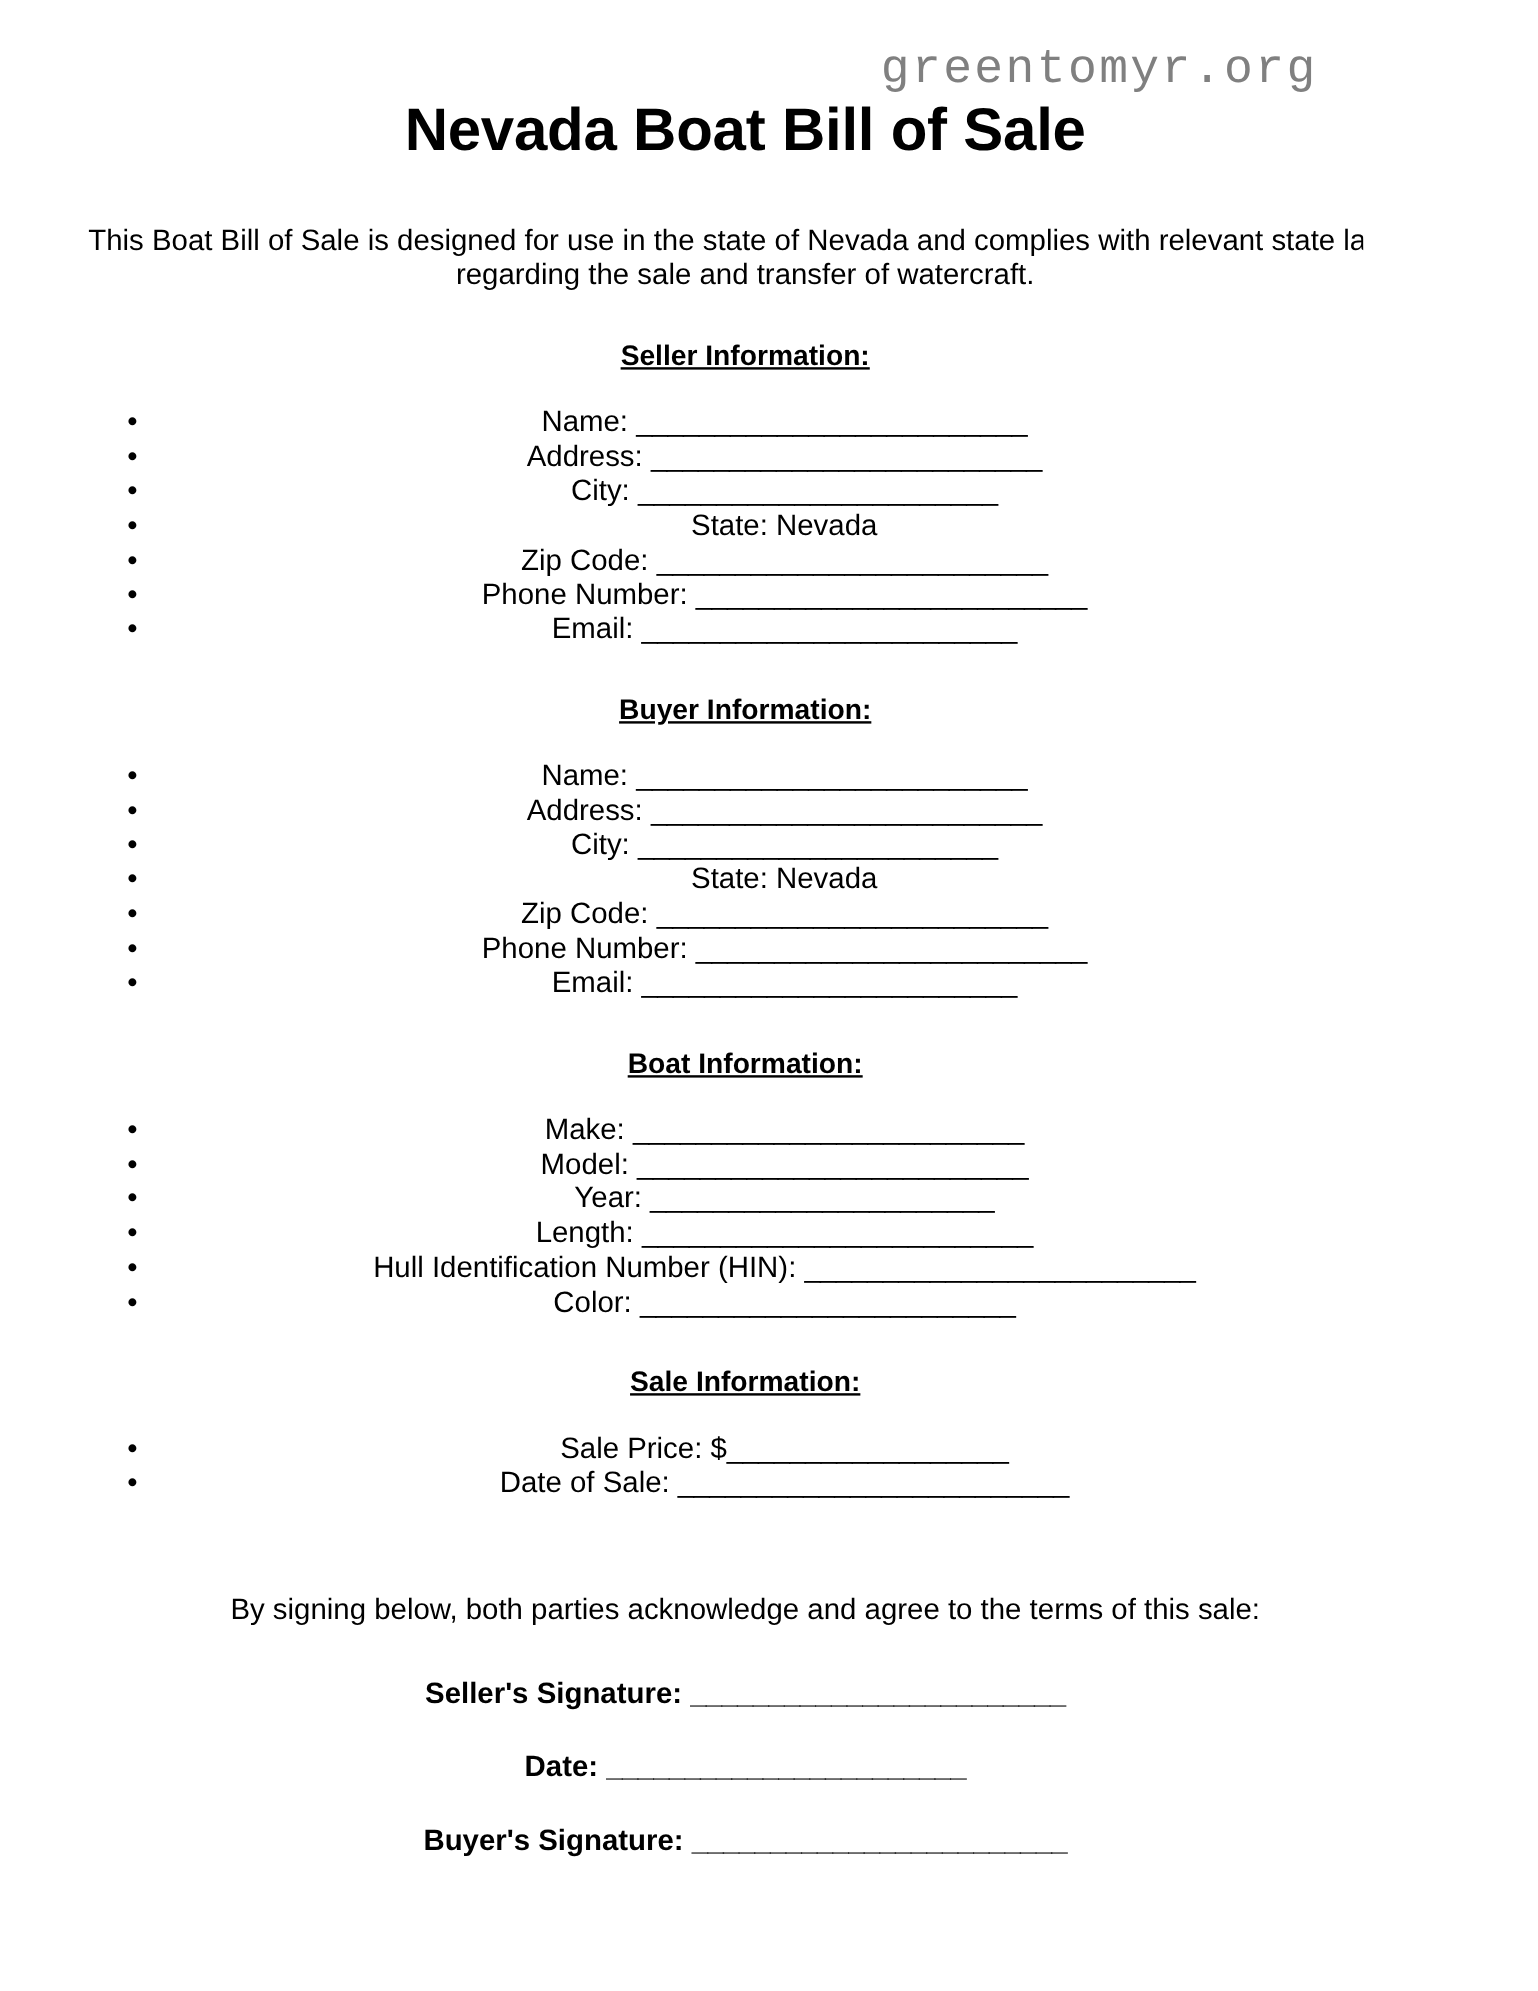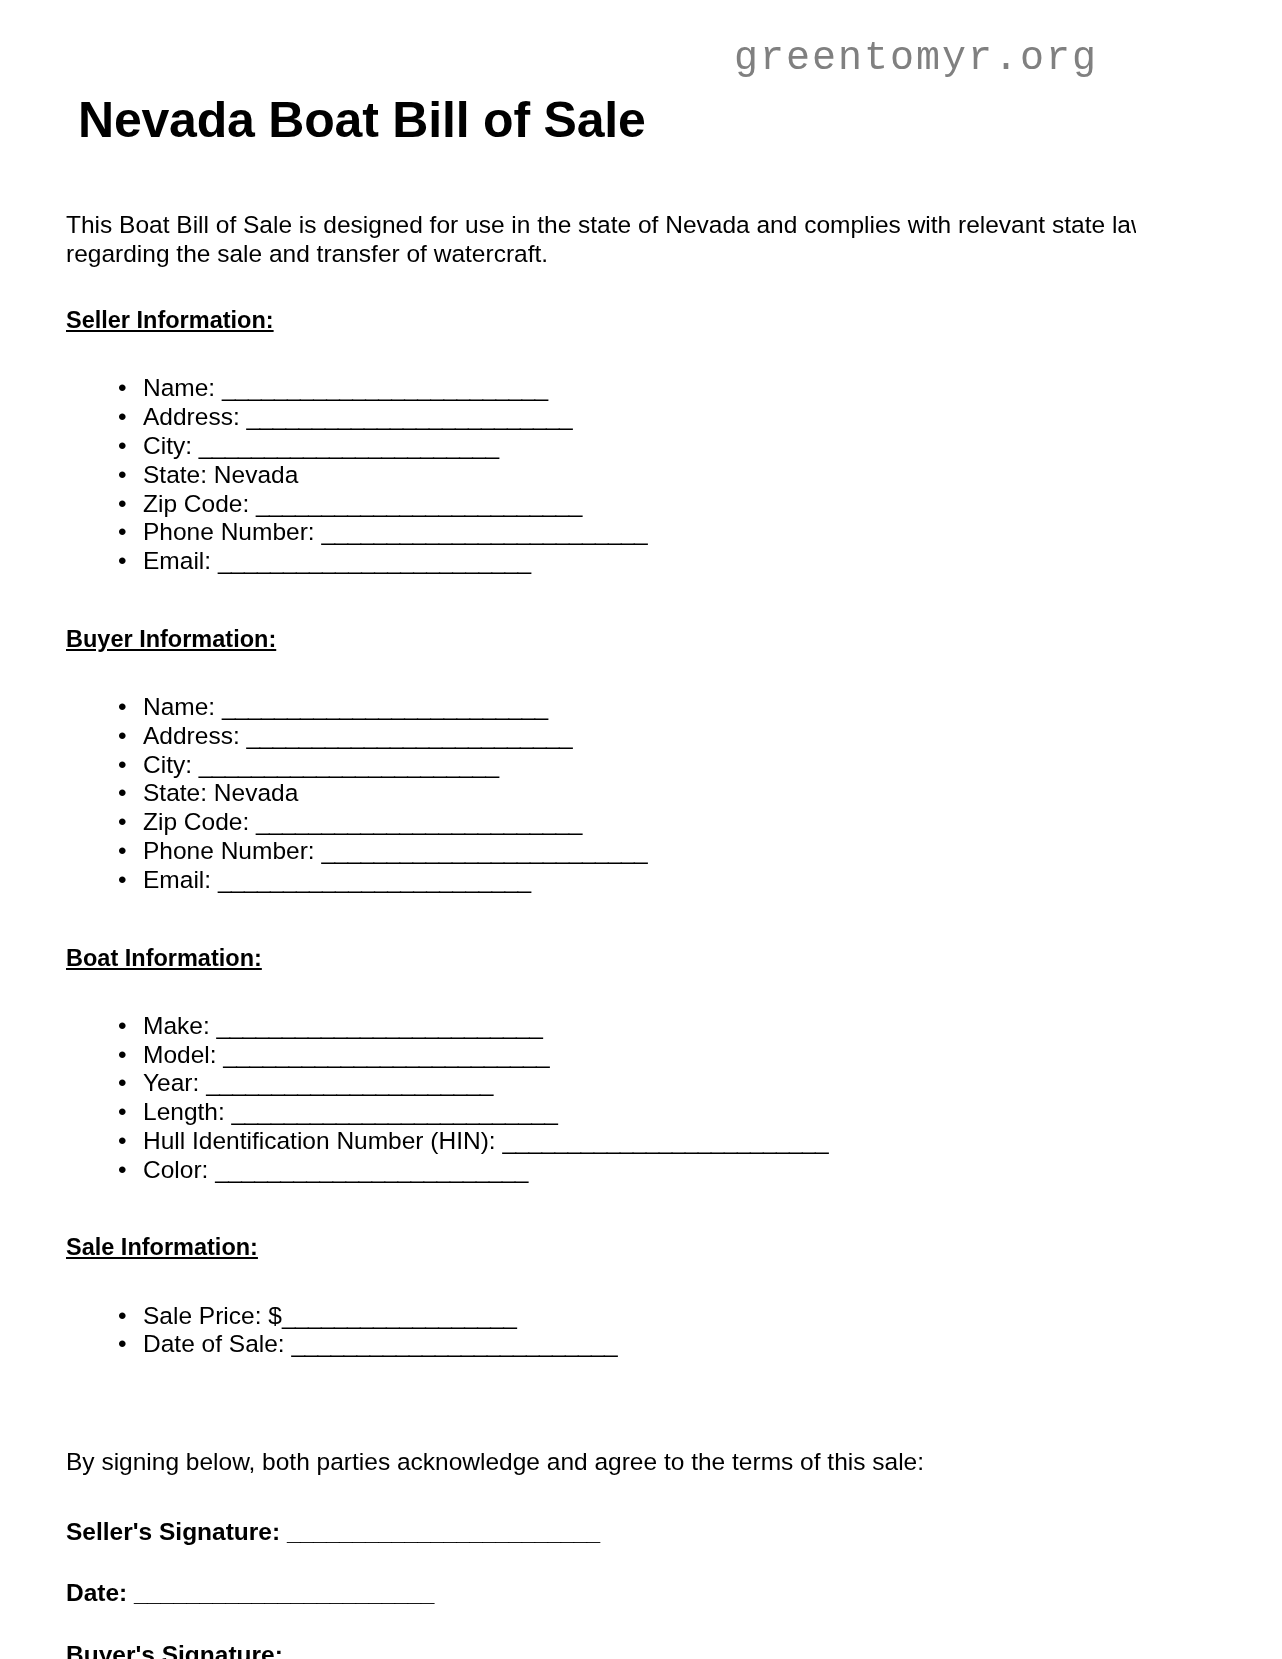--- a/index.html
+++ b/index.html
@@ -12,20 +12,21 @@
     font-family: "Liberation Sans", sans-serif;
     color: #000000;
   }
   .page {
     position: relative;
     width: 1136px;
     height: 1659px;
     background: #ffffff;
     box-sizing: border-box;
     overflow: hidden;
+    text-align: center;
   }
   .watermark {
     position: absolute;
     top: 36px;
     right: 38px;
     font-family: "Liberation Mono", "DejaVu Sans Mono", monospace;
     font-size: 40px;
     letter-spacing: 2px;
     color: #808080;
     white-space: nowrap;
@@ -35,21 +36,21 @@
     position: absolute;
     left: 66px;
     top: 0;
     width: 1110px;
   }
   h1.doc-title {
     font-family: "Liberation Sans", sans-serif;
     font-weight: bold;
     font-size: 50px;
     line-height: 1.05;
-    margin: 12px;
+    margin: 0;
     padding-top: 82px;
     letter-spacing: -0.2px;
     color: #000000;
   }
   p.intro,
   p.body-text {
     font-size: 24.5px;
     line-height: 1.22;
     margin: 0;
     color: #000000;
@@ -63,21 +64,21 @@
     margin: 0;
     line-height: 1.2;
     color: #000000;
     text-decoration: underline;
   }
   .gap-before-heading { height: 37px; }
   .gap-after-heading  { height: 28px; }
   .gap-paragraph      { height: 38px; }
   ul.field-list {
     list-style: none;
-    margin: 12px;
+    margin: 0;
     padding: 0 0 0 40px;
   }
   ul.field-list > li {
     position: relative;
     font-size: 24.5px;
     line-height: 1.175;
     color: #000000;
     white-space: nowrap;
     padding-left: 25px;
   }

